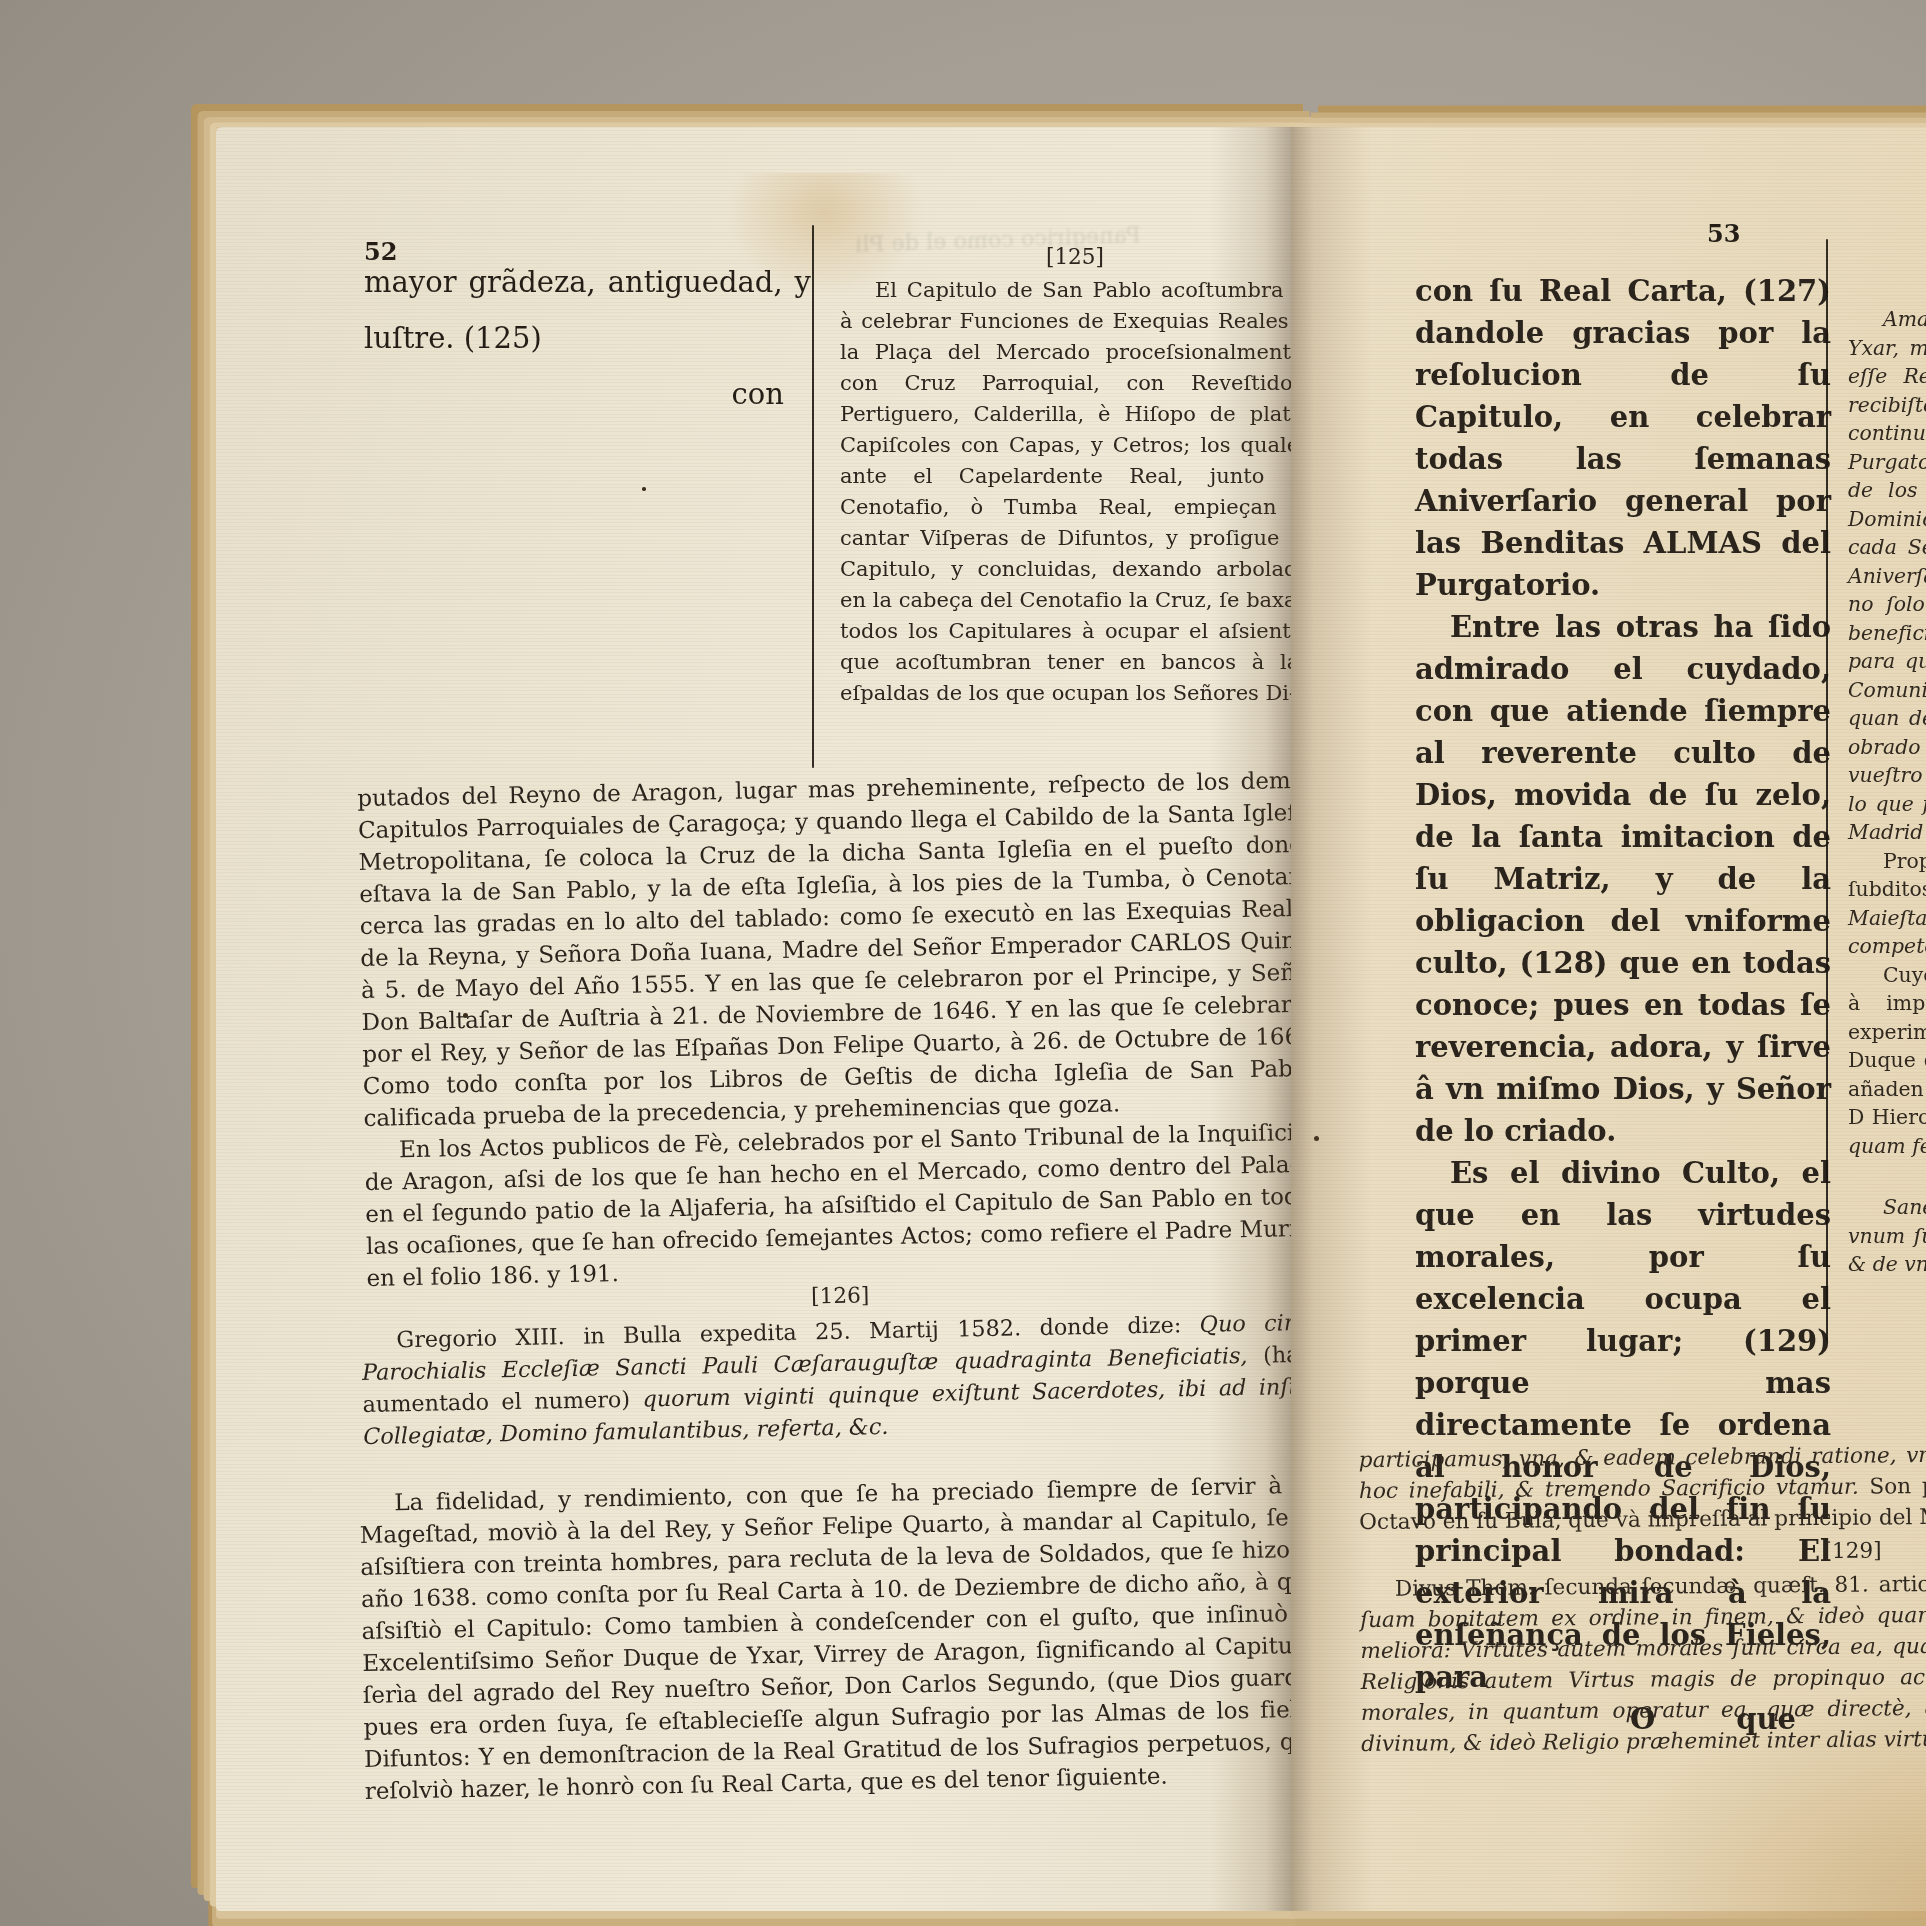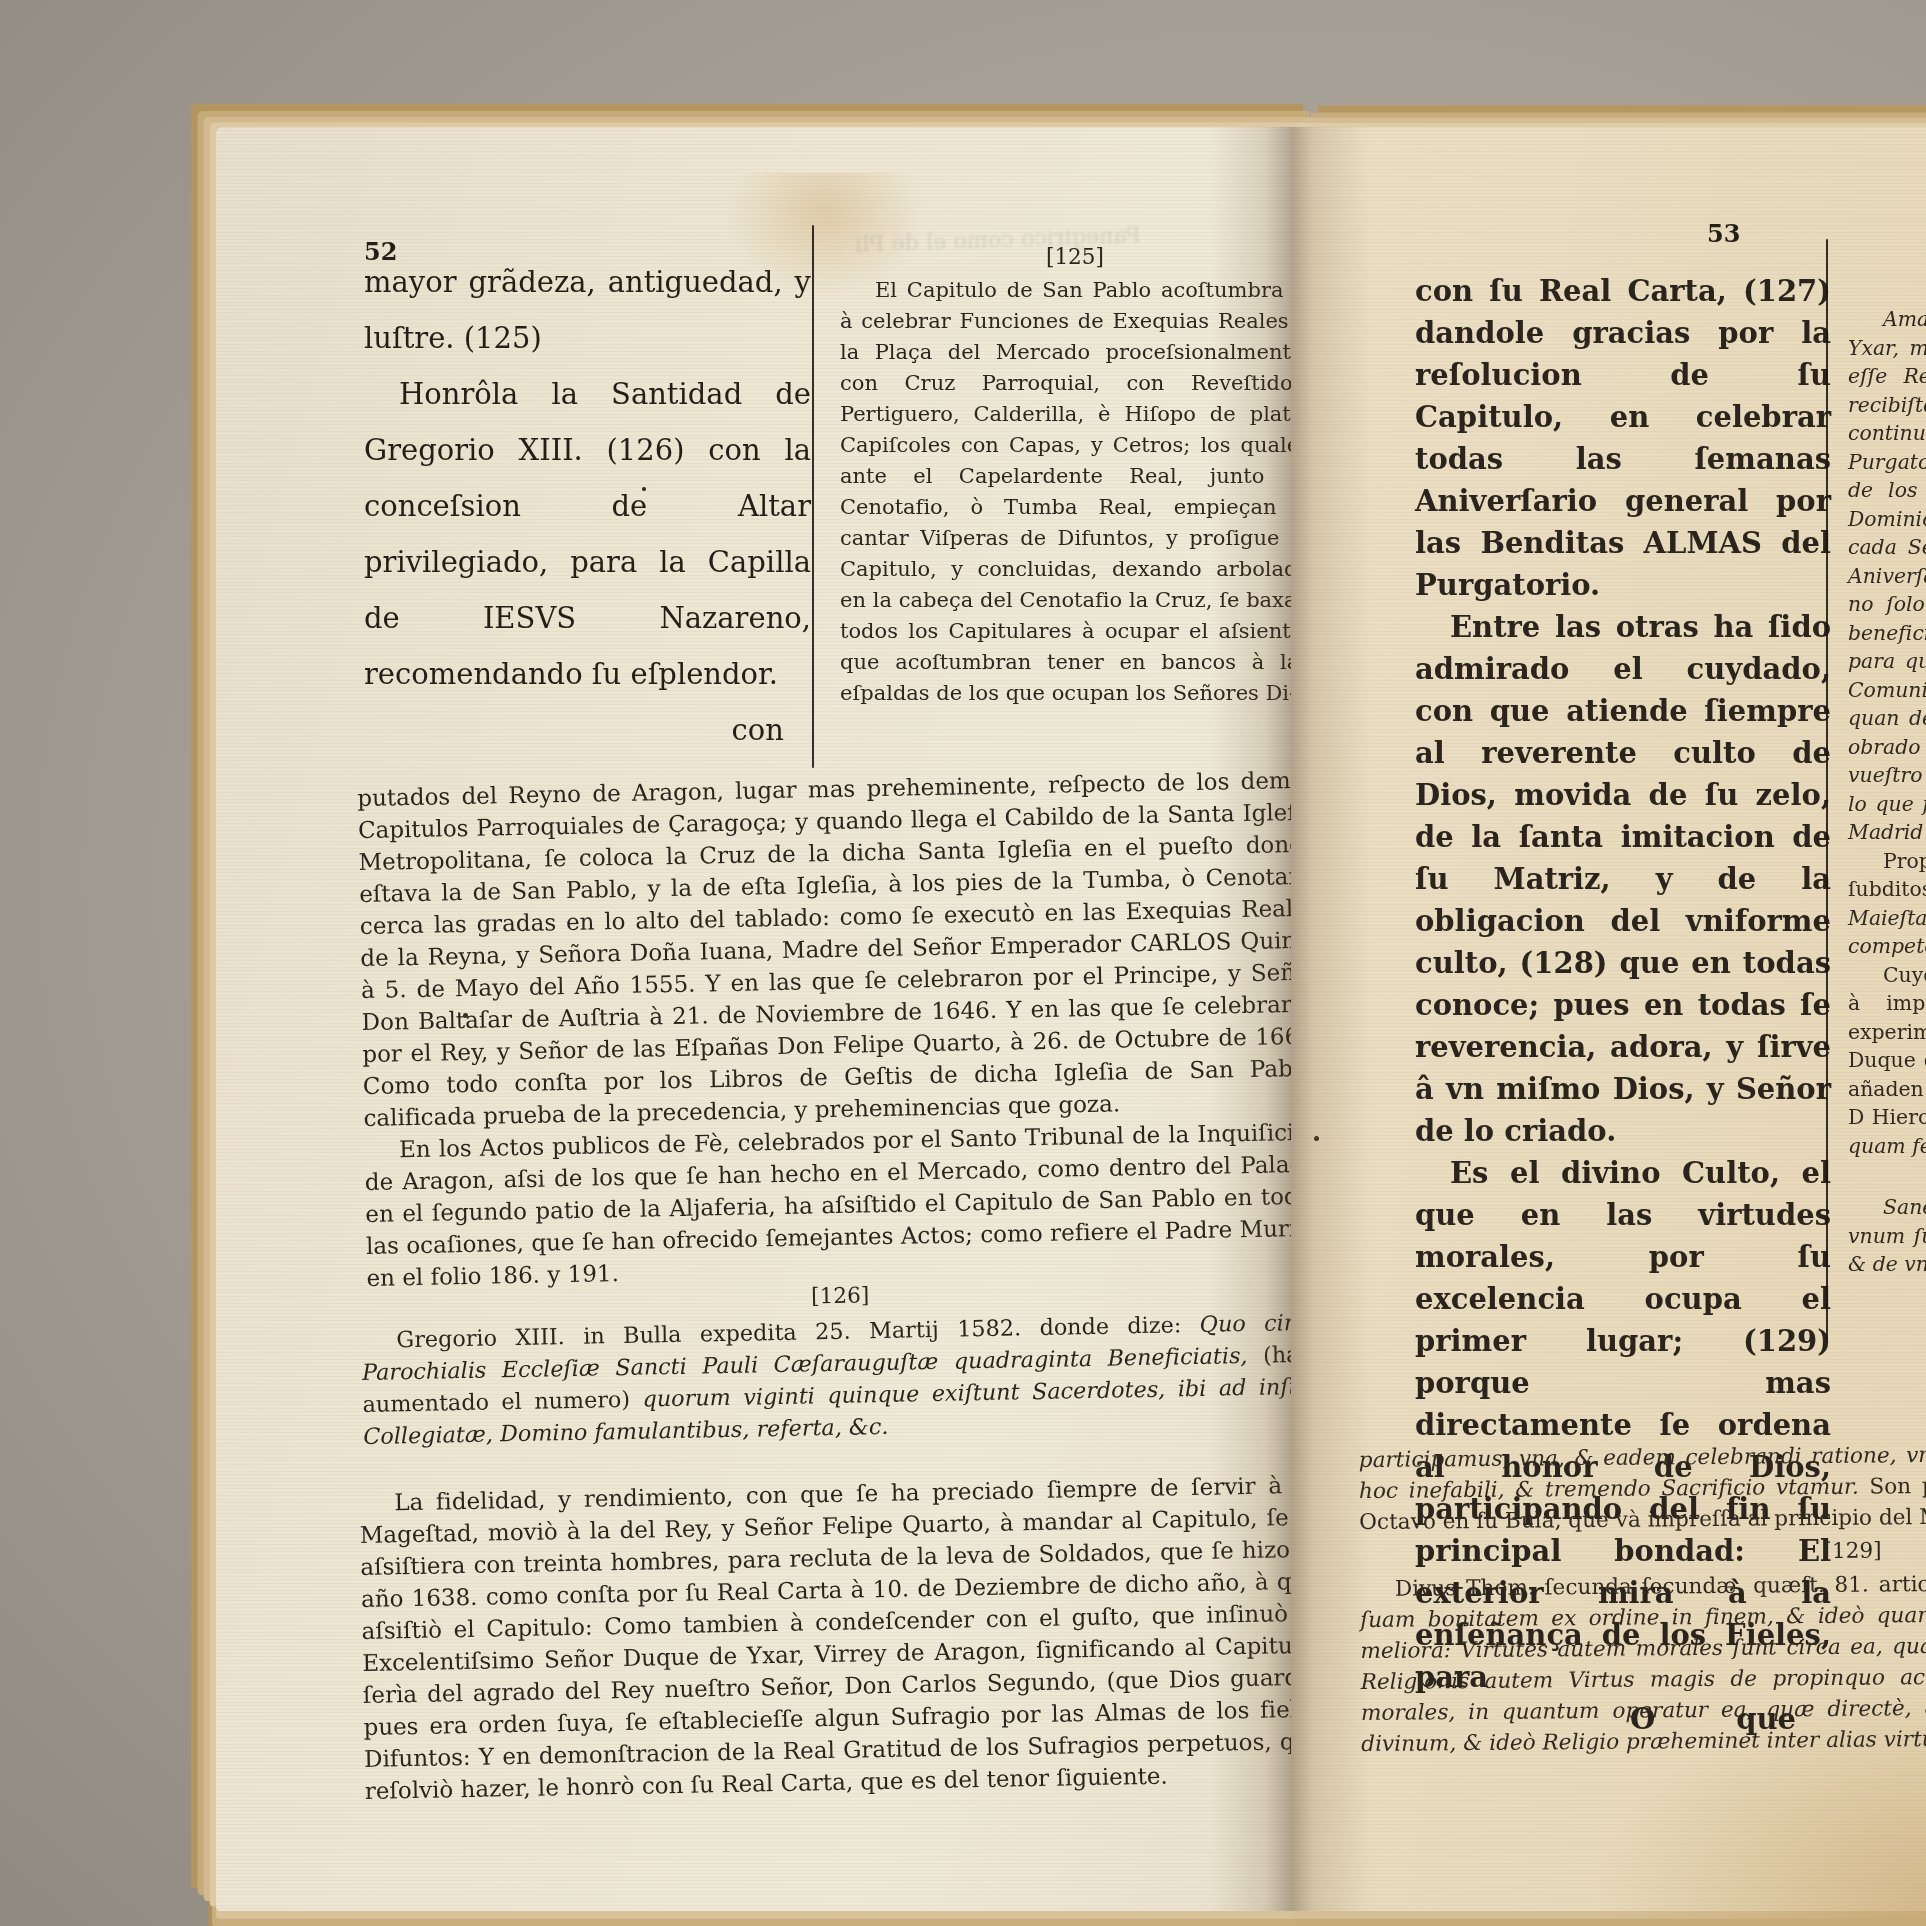--- a/index.html
+++ b/index.html
@@ -69,21 +69,20 @@
 
     <div class="stain" style="left:501px; top:46px; width:216px; height:131px;
                 background:radial-gradient(ellipse at 50% 30%, rgba(200,162,100,.38), rgba(200,162,100,0) 65%);"></div>
     <div class="speck" style="left:247px; top:886px; width:4.6px; height:4.6px;"></div>
     <div class="speck" style="left:426px; top:360px; width:3.5px; height:3.5px;"></div>
 
     <div class="abs folio" style="left:148px; top:110px;">52</div>
 
     <div class="abs t-main" style="left:148px; top:127px; width:447px;">
       <p>mayor grãdeza, antiguedad, y luſtre. (125)</p>
-      <p><span class="indent"></span><span>Honrôla la Santidad de Gregorio XIII. (126) con la conceſsion de Altar privilegiado, para la Capilla de IESVS Nazareno, recomendando ſu eſplendor.</span></p>
       <p class="catch-left">con</p>
     </div>
 
     <div class="vrule" style="left:596px; top:98px; height:543px;"></div>
 
     <div class="abs t-note" style="left:624px; top:112px; width:470px;">
       <span class="ghost" style="left:15.4px; top:-15.4px;">Panegirico como el de Pli</span>
       <span class="label">[125]</span>
       <p><span class="indent"></span><span>El Capitulo de San Pablo acoſtumbra ir à celebrar Funciones de Exequias Reales à la Plaça del Mercado proceſsionalmente, con Cruz Parroquial, con Reveſtidos, Pertiguero, Calderilla, è Hiſopo de plata, Capiſcoles con Capas, y Cetros; los quales ante el Capelardente Real, junto al Cenotafio, ò Tumba Real, empieçan à cantar Viſperas de Difuntos, y proſigue el Capitulo, y concluidas, dexando arbolada en la cabeça del Cenotafio la Cruz, ſe baxan todos los Capitulares à ocupar el aſsiento, que acoſtumbran tener en bancos à las eſpaldas de los que ocupan los Señores Di-</span></p>
     </div>

